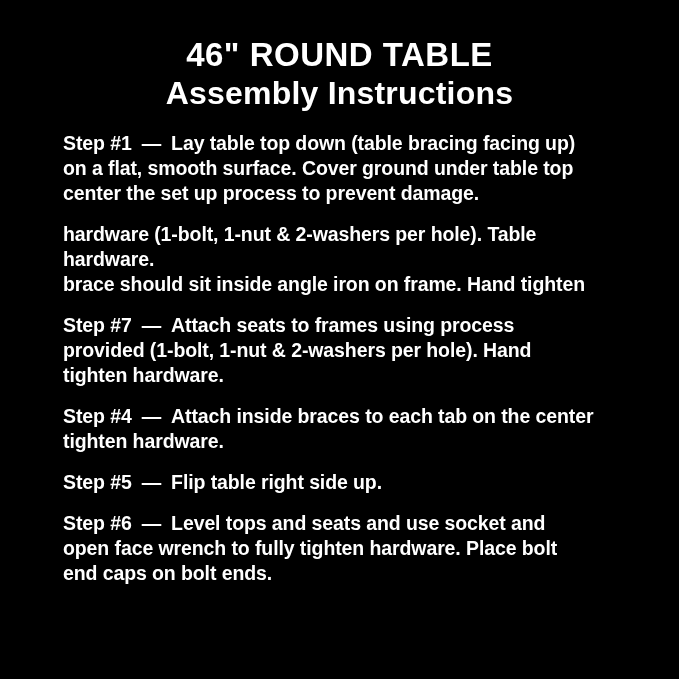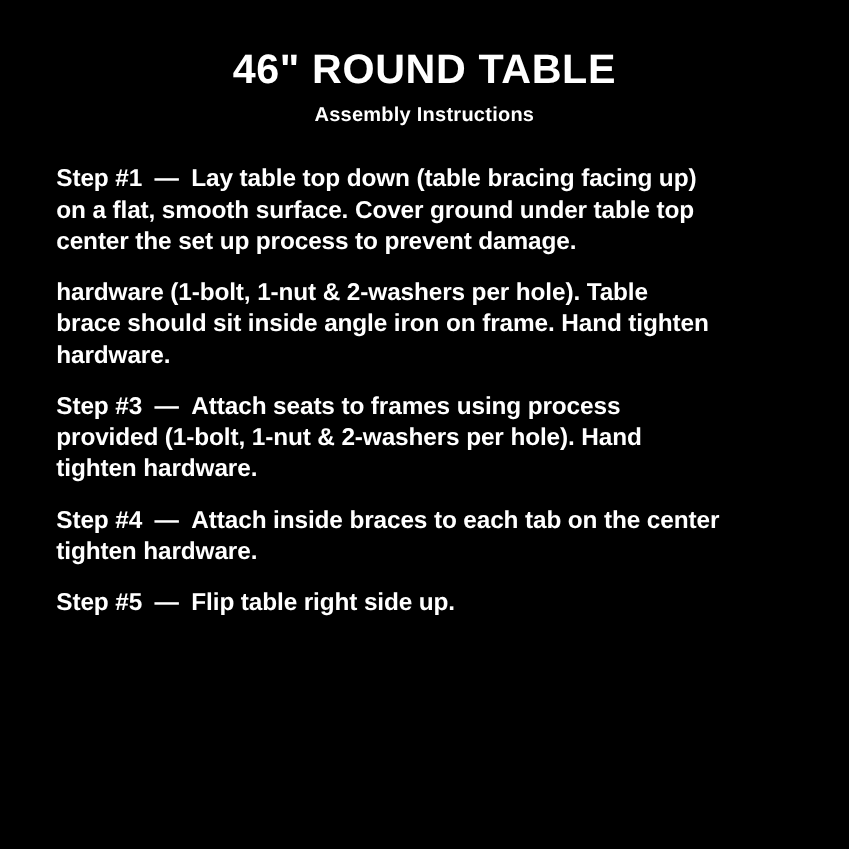--- a/index.html
+++ b/index.html
@@ -22,27 +22,27 @@
   .title {
     margin: 0;
     text-align: center;
     font-size: 33px;
     line-height: 38px;
     letter-spacing: 0.5px;
   }
   .subtitle {
     margin: 4px 0 0 0;
     text-align: center;
-    font-size: 16px;
+    font-size: 32px;
     line-height: 30px;
     letter-spacing: 0.2px;
   }
   .steps {
     margin-top: 23px;
-    padding-left: 45px;
+    padding-left: 63px;
     padding-right: 30px;
     font-size: 19.5px;
     line-height: 25px;
     letter-spacing: -0.1px;
   }
   .step {
     margin: 0 0 16px 0;
   }
   .line {
     white-space: nowrap;
@@ -62,34 +62,39 @@
   <div class="steps">
 
     <div class="step">
       <div class="line"><span>Step #1</span><span class="sep">—</span><span>Lay table top down (table bracing facing up)</span></div>
       <div class="line">on a flat, smooth surface. Cover ground under table top</div>
       <div class="line">center the set up process to prevent damage.</div>
     </div>
 
     <div class="step">
       <div class="line">hardware (1-bolt, 1-nut &amp; 2-washers per hole). Table</div>
+      <div class="line">hardware.</div>
       <div class="line">brace should sit inside angle iron on frame. Hand tighten</div>
-      <div class="line">hardware.</div>
     </div>
 
     <div class="step">
-      <div class="line"><span>Step #3</span><span class="sep">—</span><span>Attach seats to frames using process</span></div>
+      <div class="line"><span>Step #7</span><span class="sep">—</span><span>Attach seats to frames using process</span></div>
       <div class="line">provided (1-bolt, 1-nut &amp; 2-washers per hole). Hand</div>
       <div class="line">tighten hardware.</div>
     </div>
 
     <div class="step">
       <div class="line"><span>Step #4</span><span class="sep">—</span><span>Attach inside braces to each tab on the center</span></div>
       <div class="line">tighten hardware.</div>
     </div>
 
     <div class="step">
       <div class="line"><span>Step #5</span><span class="sep">—</span><span>Flip table right side up.</span></div>
     </div>
 
+    <div class="step">
+      <div class="line"><span>Step #6</span><span class="sep">—</span><span>Level tops and seats and use socket and</span></div>
+      <div class="line">open face wrench to fully tighten hardware. Place bolt</div>
+      <div class="line">end caps on bolt ends.</div>
+    </div>
 
   </div>
 </div>
 
 </body></html>

